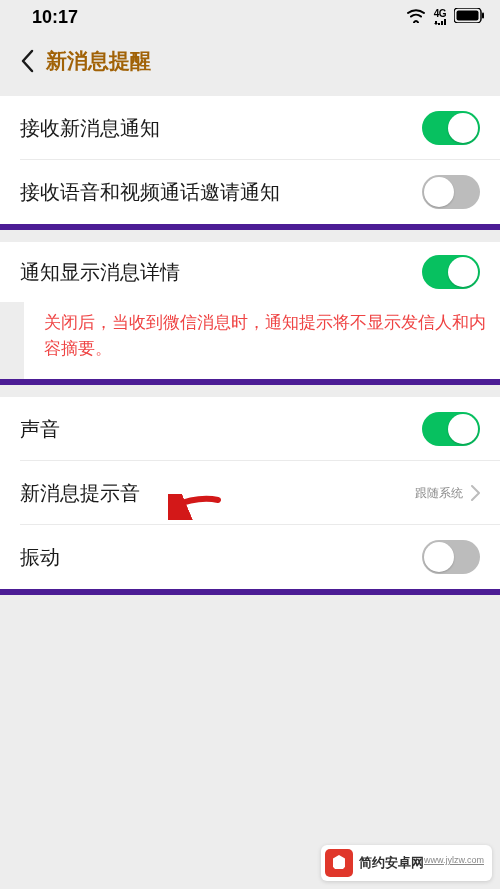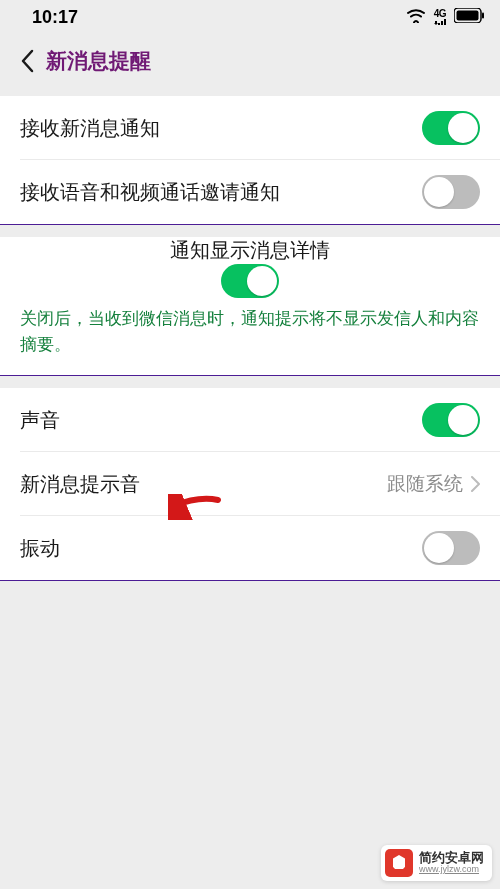--- a/index.html
+++ b/index.html
@@ -44,25 +44,25 @@
     .back-btn {
       width: 34px;
       height: 34px;
       display: flex;
       align-items: center;
       justify-content: center;
     }
     .header-title {
       font-size: 21px;
       font-weight: 600;
-      color: #701a75;
+      color: #a16207;
       margin-left: 2px;
     }
     .list-group {
-      border-bottom: 1px solid #4c1d95;
+      border-bottom: 6px solid #4c1d95;
     }
     .list-item {
       background: #fff;
       min-height: 64px;
       display: flex;
       align-items: center;
       justify-content: space-between;
       padding: 0 20px;
       position: relative;
     }
@@ -78,30 +78,31 @@
     .item-label {
       font-size: 20px;
       color: #1a1a1a;
     }
     .item-right {
       display: flex;
       align-items: center;
       gap: 8px;
     }
     .item-value {
-      font-size: 19px;
+      font-size: 12px;
       color: #8c8c8c;
       text-align: right;
     }
     .item-desc {
       background: #fff;
       padding: 8px 8px 18px 20px;
       font-size: 17px;
-      color: #15803d;
+      color: #ef4444;
       line-height: 1.5;
+      margin-left: 24px;
     }
     .toggle {
       width: 58px;
       height: 34px;
       border-radius: 17px;
       position: relative;
       transition: background 0.2s;
     }
     .toggle-on {
       background: #07c160;
@@ -163,21 +164,20 @@
       width: 12px;
       height: 14px;
       background: #fff;
       -webkit-mask: radial-gradient(circle at 6px 3px, #000 3px, transparent 3px), linear-gradient(#000,#000);
       mask: radial-gradient(circle at 6px 3px, #000 3px, transparent 3px), linear-gradient(#000,#000);
       clip-path: polygon(50% 0, 100% 25%, 100% 85%, 85% 100%, 15% 100%, 0 85%, 0 25%);
       border-radius: 3px 3px 2px 2px;
     }
     .wm-text {
       display: flex;
-      flex-direction: column;
       line-height: 1.1;
     }
     .wm-text-top {
       font-size: 13px;
       font-weight: 600;
       color: #303030;
     }
     .wm-text-bottom {
       font-size: 9px;
       color: #888;
@@ -234,21 +234,21 @@
     <span class="item-label">接收语音和视频通话邀请通知</span>
     <div class="toggle toggle-off">
         <div class="toggle-knob"></div>
       </div>
   </div>
 </div>
 
 <div class="gap"></div>
 
 <div class="list-group">
-  <div class="list-item" style="min-height:60px;flex-direction:column;">
+  <div class="list-item" style="min-height:60px;">
     <span class="item-label">通知显示消息详情</span>
     <div class="toggle toggle-on">
         <div class="toggle-knob"></div>
       </div>
   </div>
   <div class="item-desc">关闭后，当收到微信消息时，通知提示将不显示发信人和内容摘要。</div>
 </div>
 
 <div class="gap"></div>
 

